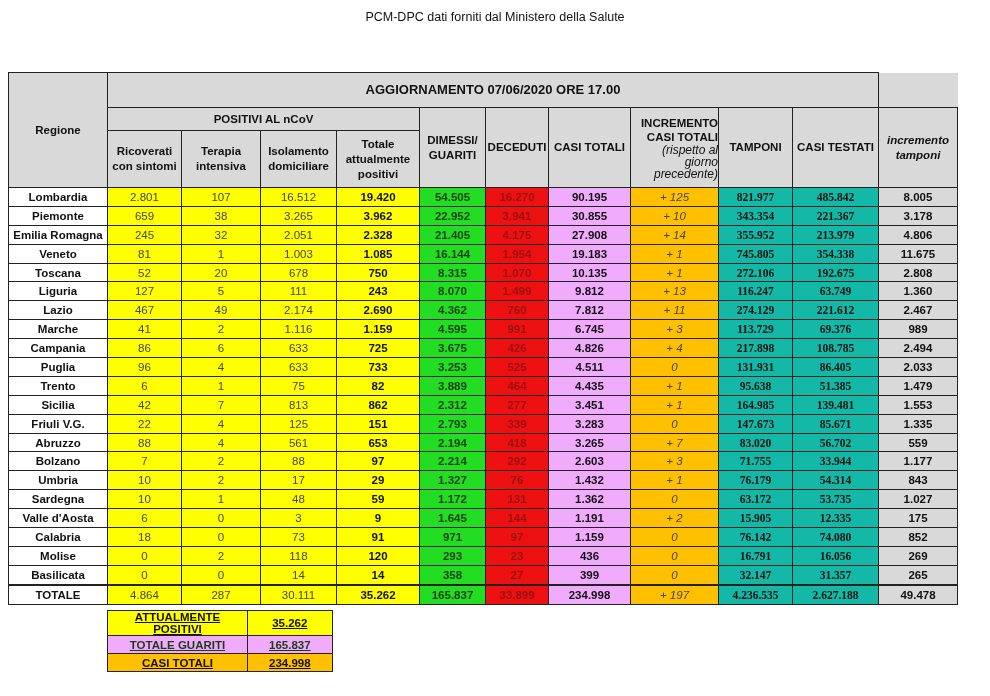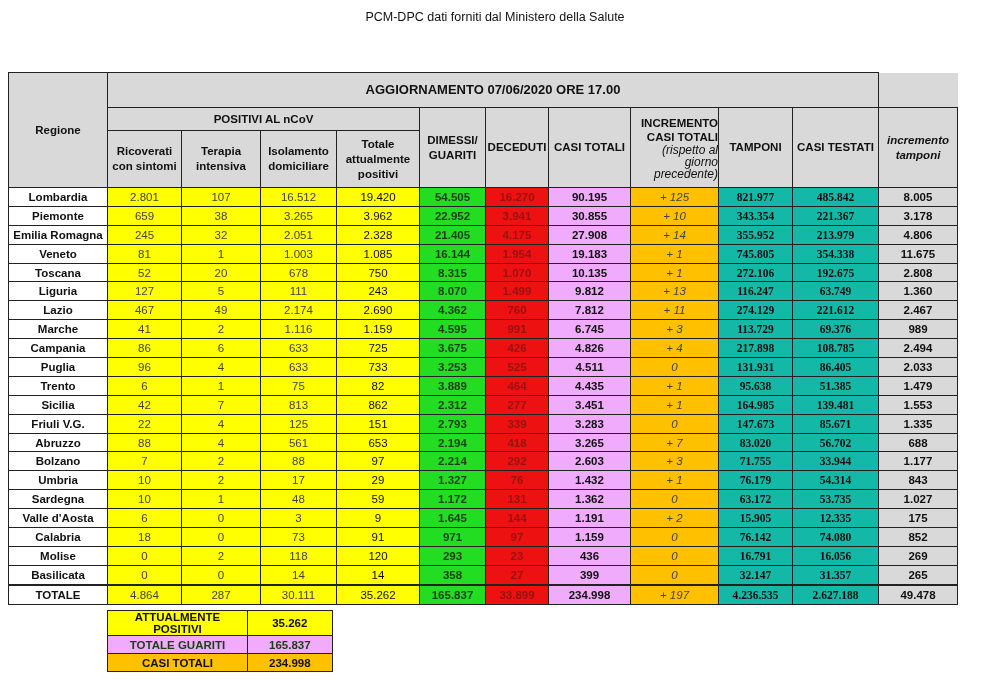--- a/index.html
+++ b/index.html
@@ -7,36 +7,36 @@
   .page-title { position:absolute; top:10px; left:0; width:990px; text-align:center; font-size:12.5px; color:#111; }
   table.main { position:absolute; left:8px; top:72px; border-collapse:collapse; table-layout:fixed; }
   table.main td, table.main th { border:1.5px solid #222; padding:0; text-align:center; vertical-align:middle; font-size:11.5px; height:17.9px; line-height:14px; overflow:hidden; white-space:nowrap; }
   table.main th { font-weight:bold; background:#d9d9d9; }
   .hdr-main { height:34px !important; font-size:13px !important; }
   .hdr-sub { height:22px !important; font-size:11.5px; }
   .hdr-col { height:56px !important; white-space:normal !important; line-height:15px !important; }
   .hdr-col.tall { line-height:14px !important;text-align:right; }
   .reg { background:#ffffff; font-weight:bold; }
   .yel { background:#ffff00; color:#444; }
-  .yel.b { font-weight:normal; color:#111; }
+  .yel.b { font-weight:bold; color:#111; }
   .grn { background:#22dd22; color:#1a3d12; font-weight:bold; }
   .red { background:#ee1111; color:#991111; font-weight:bold; }
   .org { background:#f0abfc; font-weight:bold; }
   .orgi { background:#ffc000; font-style:italic; color:#444; }
   .gry { background:#14b8a6; font-weight:bold;font-family:Liberation Serif, serif; }
   .gry2 { background:#d9d9d9; font-weight:bold;margin-top:17px; }
   th.org-h { background:#ffc000; }
   th.inc-h { background:#ffc000; }
   th.inc-h .small { font-style:italic; font-weight:normal; font-size:12px; display:block; line-height:12px; }
   th.gry-h { background:#c8c8c8; }
   th.it-h { background:#d9d9d9; font-style:italic; font-weight:normal; border-top:1.5px solid #222; }
   .corner { background:#d9d9d9; border:none !important; }
   .tot td { border-top:2.5px solid #222 !important; }
   table.summary { position:absolute; left:107px; top:610px; border-collapse:collapse; }
-  table.summary td { border:1.5px solid #222; font-weight:bold; font-size:11.5px; text-align:center; height:17px; padding:0 21px; }
+  table.summary td { border:1.5px solid #222; font-weight:bold; font-size:11.5px; text-align:center; height:17px; padding:0 21px;text-decoration:underline; }
   .s-y { background:#ffff00; }
   .s-g { background:#f0abfc; color:#1a3d12; }
   .s-r { background:#ee1111; color:#991111; }
   .s-o { background:#ffc000; }
 </style>
 </head>
 <body>
 
 <div class="page-title">PCM-DPC dati forniti dal Ministero della Salute</div>
 
@@ -269,21 +269,21 @@
         <td class="yel">88</td>
         <td class="yel">4</td>
         <td class="yel">561</td>
         <td class="yel b">653</td>
         <td class="grn">2.194</td>
         <td class="red">418</td>
         <td class="org">3.265</td>
         <td class="orgi">+ 7</td>
         <td class="gry">83.020</td>
         <td class="gry">56.702</td>
-        <td class="gry2">688</td>
+        <td class="gry2">559</td>
       </tr>
       <tr>
         <td class="reg">Bolzano</td>
         <td class="yel">7</td>
         <td class="yel">2</td>
         <td class="yel">88</td>
         <td class="yel b">97</td>
         <td class="grn">2.214</td>
         <td class="red">292</td>
         <td class="org">2.603</td>

